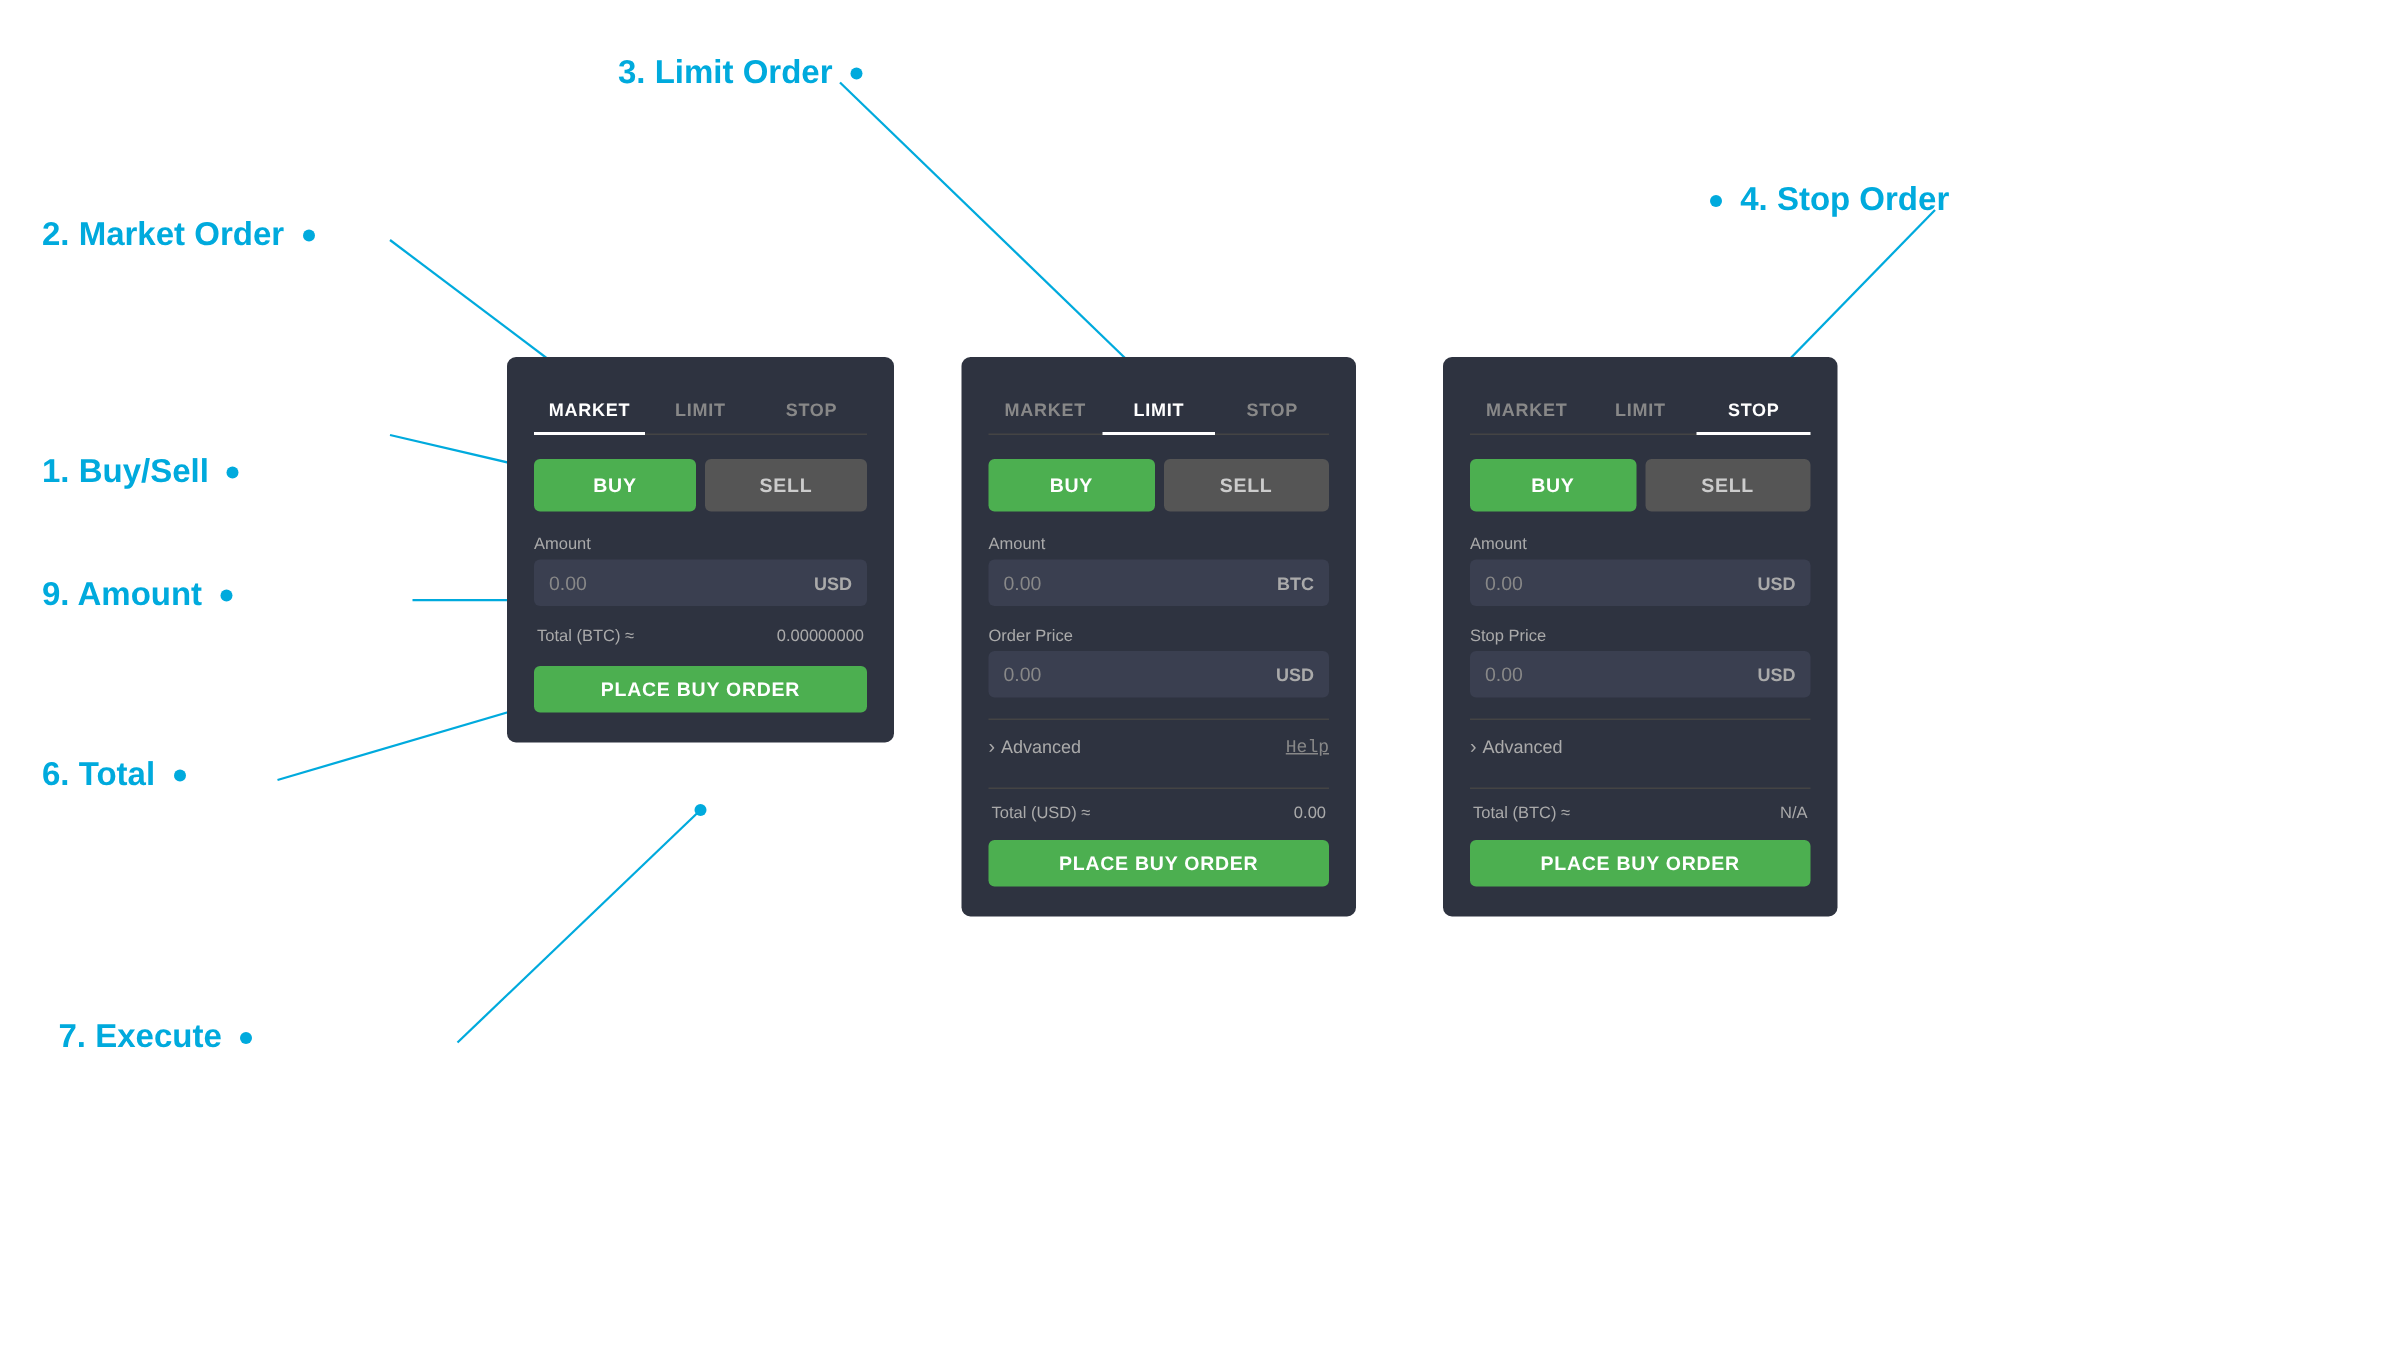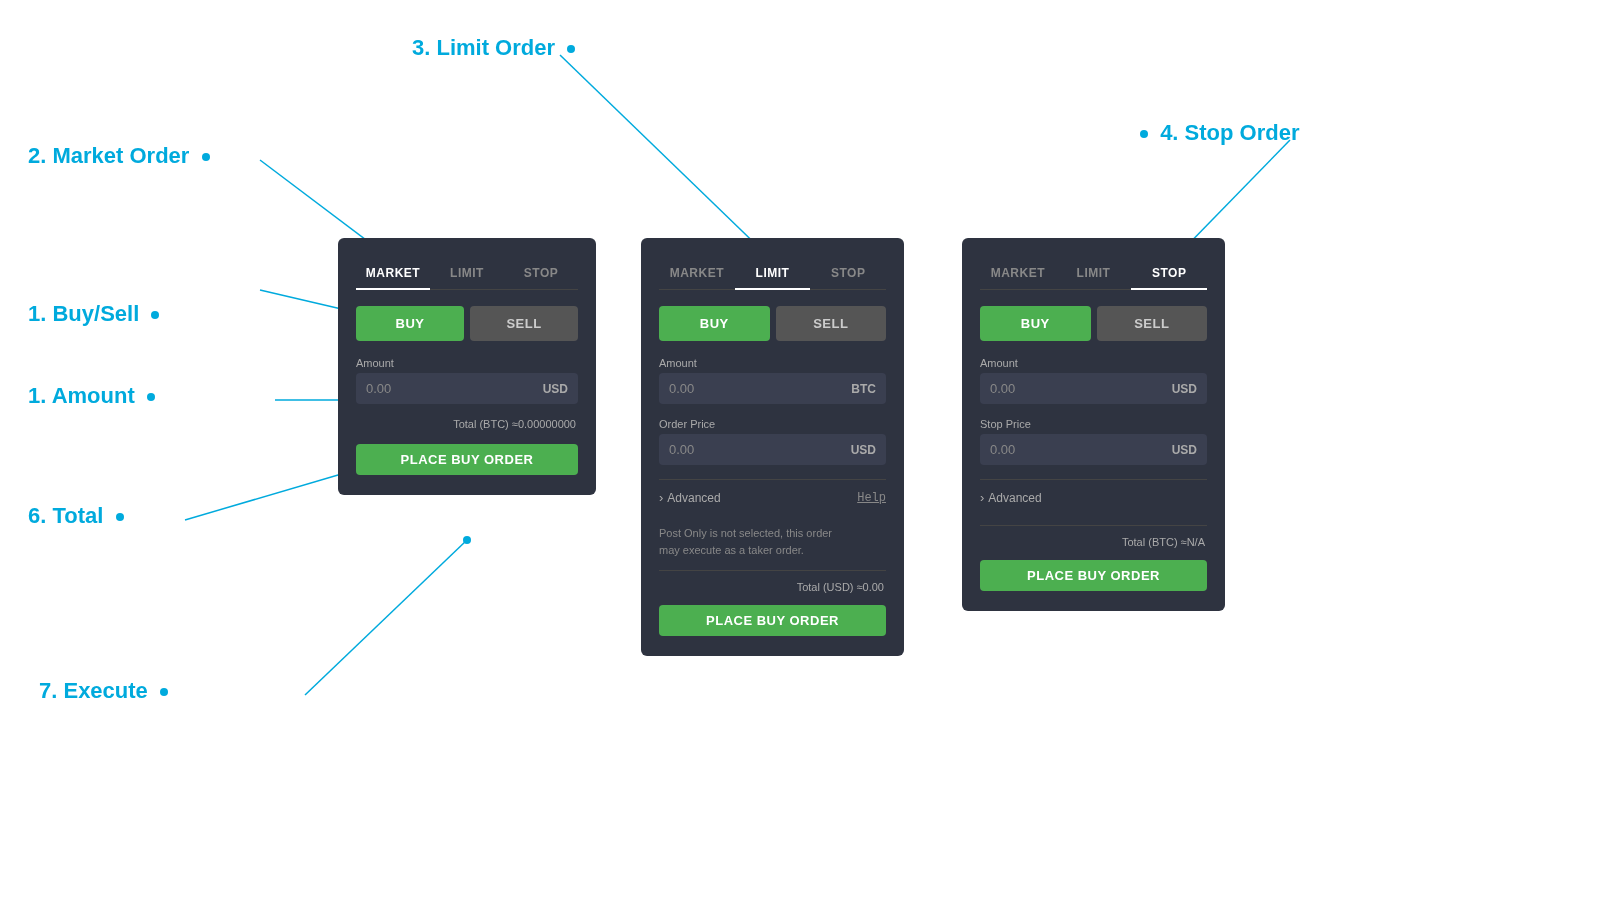--- a/index.html
+++ b/index.html
@@ -121,21 +121,21 @@
 
     .input-currency {
       color: #aaa;
       font-size: 12px;
       font-weight: 600;
       margin-left: 6px;
     }
 
     .total-row {
       display: flex;
-      justify-content: flex-end;
+      justify-content: space-between;
       align-items: center;
       margin-bottom: 14px;
       padding: 0 2px;
     }
 
     .total-label {
       font-size: 11px;
       color: #aaa;
     }
 
@@ -254,21 +254,21 @@
     <span>3. Limit Order</span>
     <span class="dot"></span>
   </div>
 
   <div class="annotation" style="left: 1140px; top: 120px;">
     <span class="dot" style="margin-left:0; margin-right:6px;"></span>
     <span>4. Stop Order</span>
   </div>
 
   <div class="annotation" style="left: 28px; top: 383px;">
-    <span>1. Amount</span>
+    <span>9. Amount</span>
     <span class="dot"></span>
   </div>
 
   <div class="annotation" style="left: 28px; top: 503px;">
     <span>6. Total</span>
     <span class="dot"></span>
   </div>
 
   <div class="annotation" style="left: 12px; top: 678px; margin-left: 27px;">
     <span>7. Execute</span>
@@ -328,22 +328,20 @@
     </div>
 
     <div class="advanced-row">
       <span class="advanced-label">
         <span style="font-size:13px; color:#aaa;">›</span>
         <span>Advanced</span>
       </span>
       <span class="advanced-help">Help</span>
     </div>
 
-    <div class="advanced-note" style="white-space: pre-line;">Post Only is not selected, this order
-may execute as a taker order.</div>
 
     <div class="total-row" style="border-top: 1px solid #444; padding-top: 10px; margin-bottom: 12px;">
       <span class="total-label">Total (USD) ≈</span>
       <span class="total-value">0.00</span>
     </div>
 
     <button class="btn-place-order">PLACE BUY ORDER</button>
   </div>
 
   <div class="panel" style="left: 962px; top: 238px; width: 263px;">

